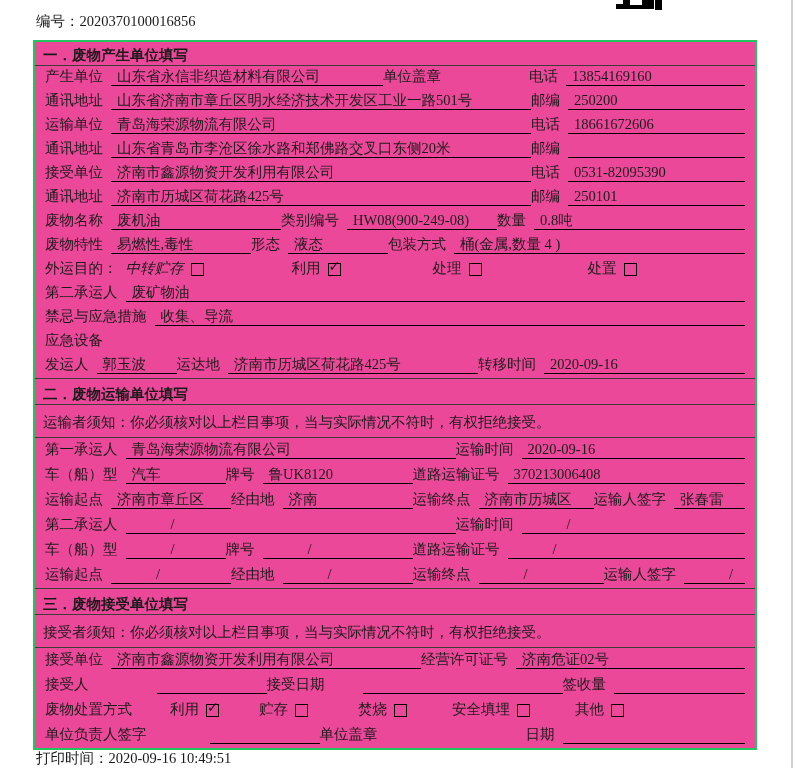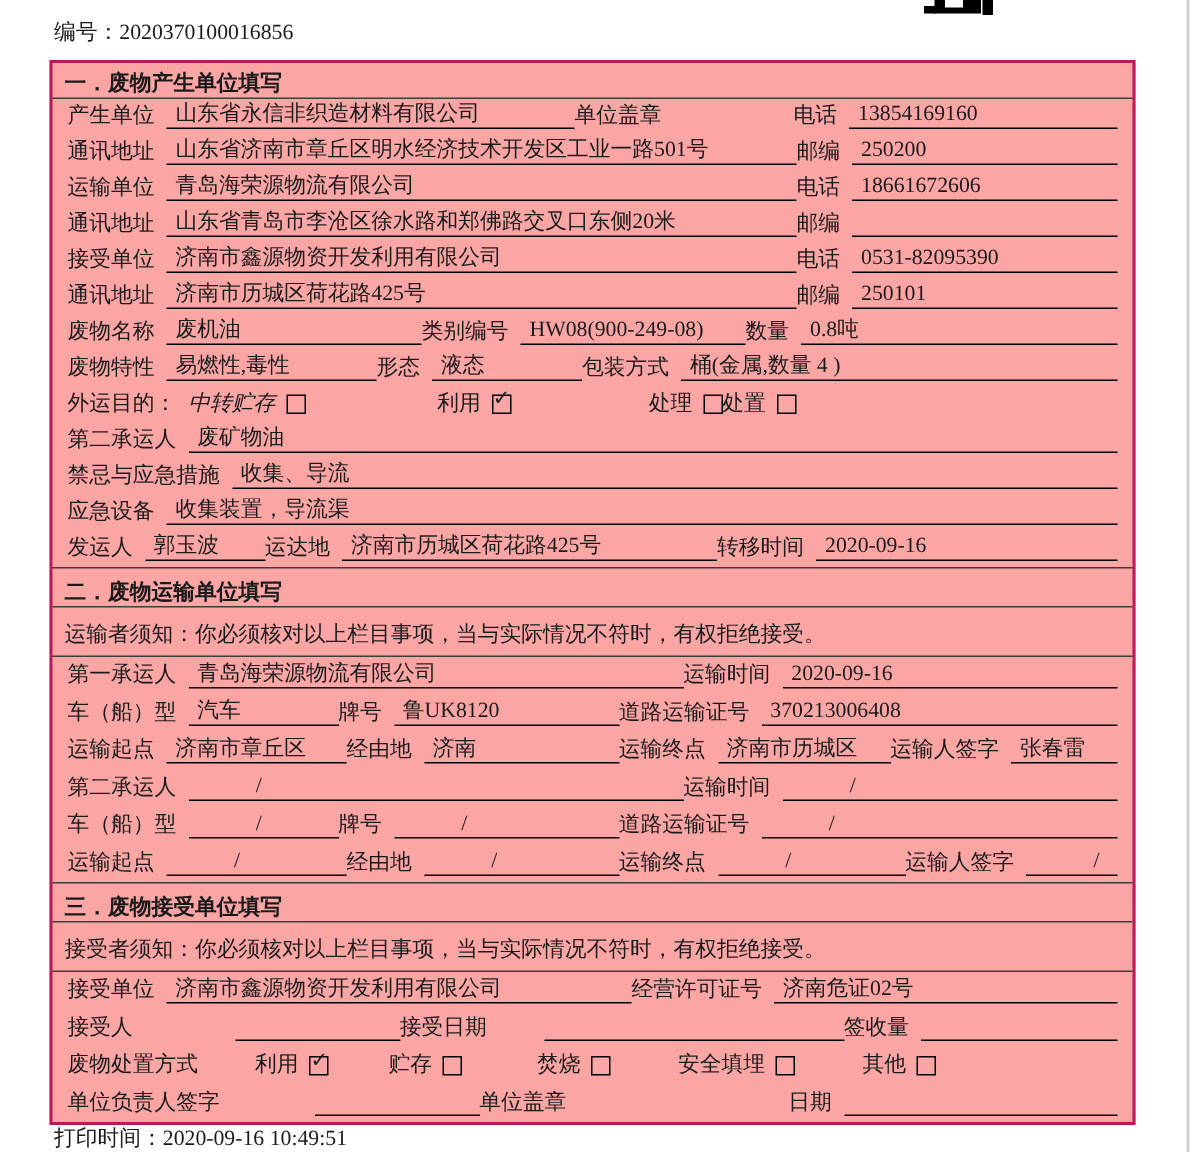--- a/index.html
+++ b/index.html
@@ -7,21 +7,21 @@
   .page { position:relative; width:796px; height:768px; overflow:hidden; background:#fff; }
 
   .serial { position:absolute; left:36px; top:12px; font-size:14.5px; white-space:nowrap; }
   .title  { position:absolute; left:90px; right:0; top:2px; text-align:center;
             font-size:23px; font-weight:bold; letter-spacing:1px;margin-top:44px; }
   .qr     { position:absolute; left:616px; top:0; }
 
   .scan-edge { position:absolute; right:3px; top:0; width:2px; height:768px; background:#cfcfcf; }
 
   #form-table { position:absolute; left:33px; top:40px; width:724px;
-                border:2px solid #be185d; box-sizing:border-box; background:#fca5a5; }
+                border:2px solid #22c55e; box-sizing:border-box; background:#ec4899; }
 
   .section-header { font-weight:bold; font-size:14.5px; padding:4px 8px 2px;
                     height:24px; box-sizing:border-box; border-bottom:1px solid #3c3c3c; }
   .section:not(:first-child) .section-header { border-top:1px solid #3c3c3c; height:27px; padding-top:6px; }
 
   .notice-row { font-size:14.5px; padding:8px 8px 5px; height:33px; box-sizing:border-box;
                 border-bottom:1px solid #3c3c3c; }
 
   .frow { display:flex; align-items:flex-end; padding:0 10px 4px; height:24px;
           box-sizing:border-box; font-size:14.5px; }
@@ -118,40 +118,39 @@
           <div class="cbx" style="margin-right: 88px; font-style: italic;">
             <div class="cbx-label">中转贮存</div>
             <div class="box"></div>
           </div>
           <div class="cbx" style="margin-right: 92px;">
             <div class="cbx-label">利用</div>
             <div class="box">
               <div class="check">✓</div>
             </div>
           </div>
-          <div class="cbx" style="">
+          <div class="cbx" style="margin-right: 106px;">
             <div class="cbx-label">处理</div>
             <div class="box"></div>
           </div>
           <div class="cbx">
             <div class="cbx-label">处置</div>
             <div class="box"></div>
           </div>
         </div>
         <div class="frow">
           <div class="lbl">第二承运人</div>
           <div class="val grow">废矿物油</div>
         </div>
         <div class="frow">
           <div class="lbl">禁忌与应急措施</div>
           <div class="val grow">收集、导流</div>
         </div>
         <div class="frow">
           <div class="lbl">应急设备</div>
-          <div class="val grow">收集装置，导流渠</div>
         </div>
         <div class="frow">
           <div class="lbl">发运人</div>
           <div class="val" style="width: 80px;">郭玉波</div>
           <div class="lbl">运达地</div>
           <div class="val" style="width: 250px;">济南市历城区荷花路425号</div>
           <div class="lbl">转移时间</div>
           <div class="val grow">2020-09-16</div>
         </div>
       </div>

